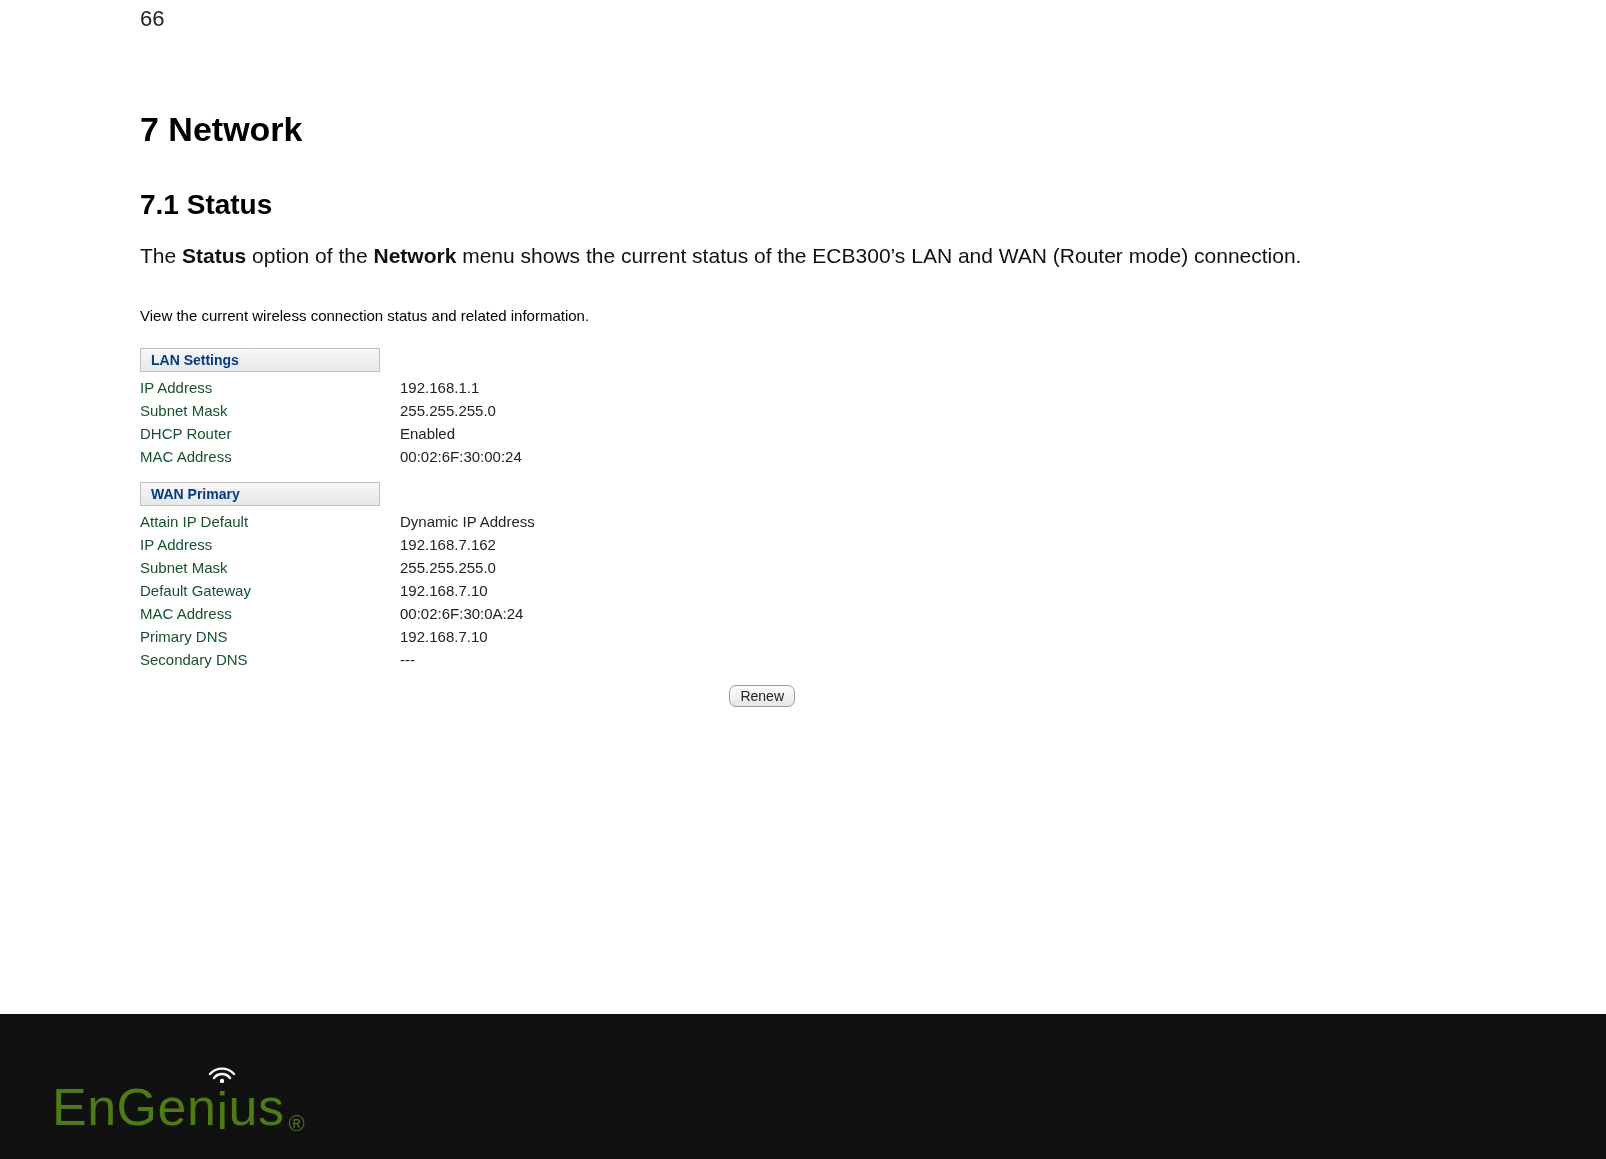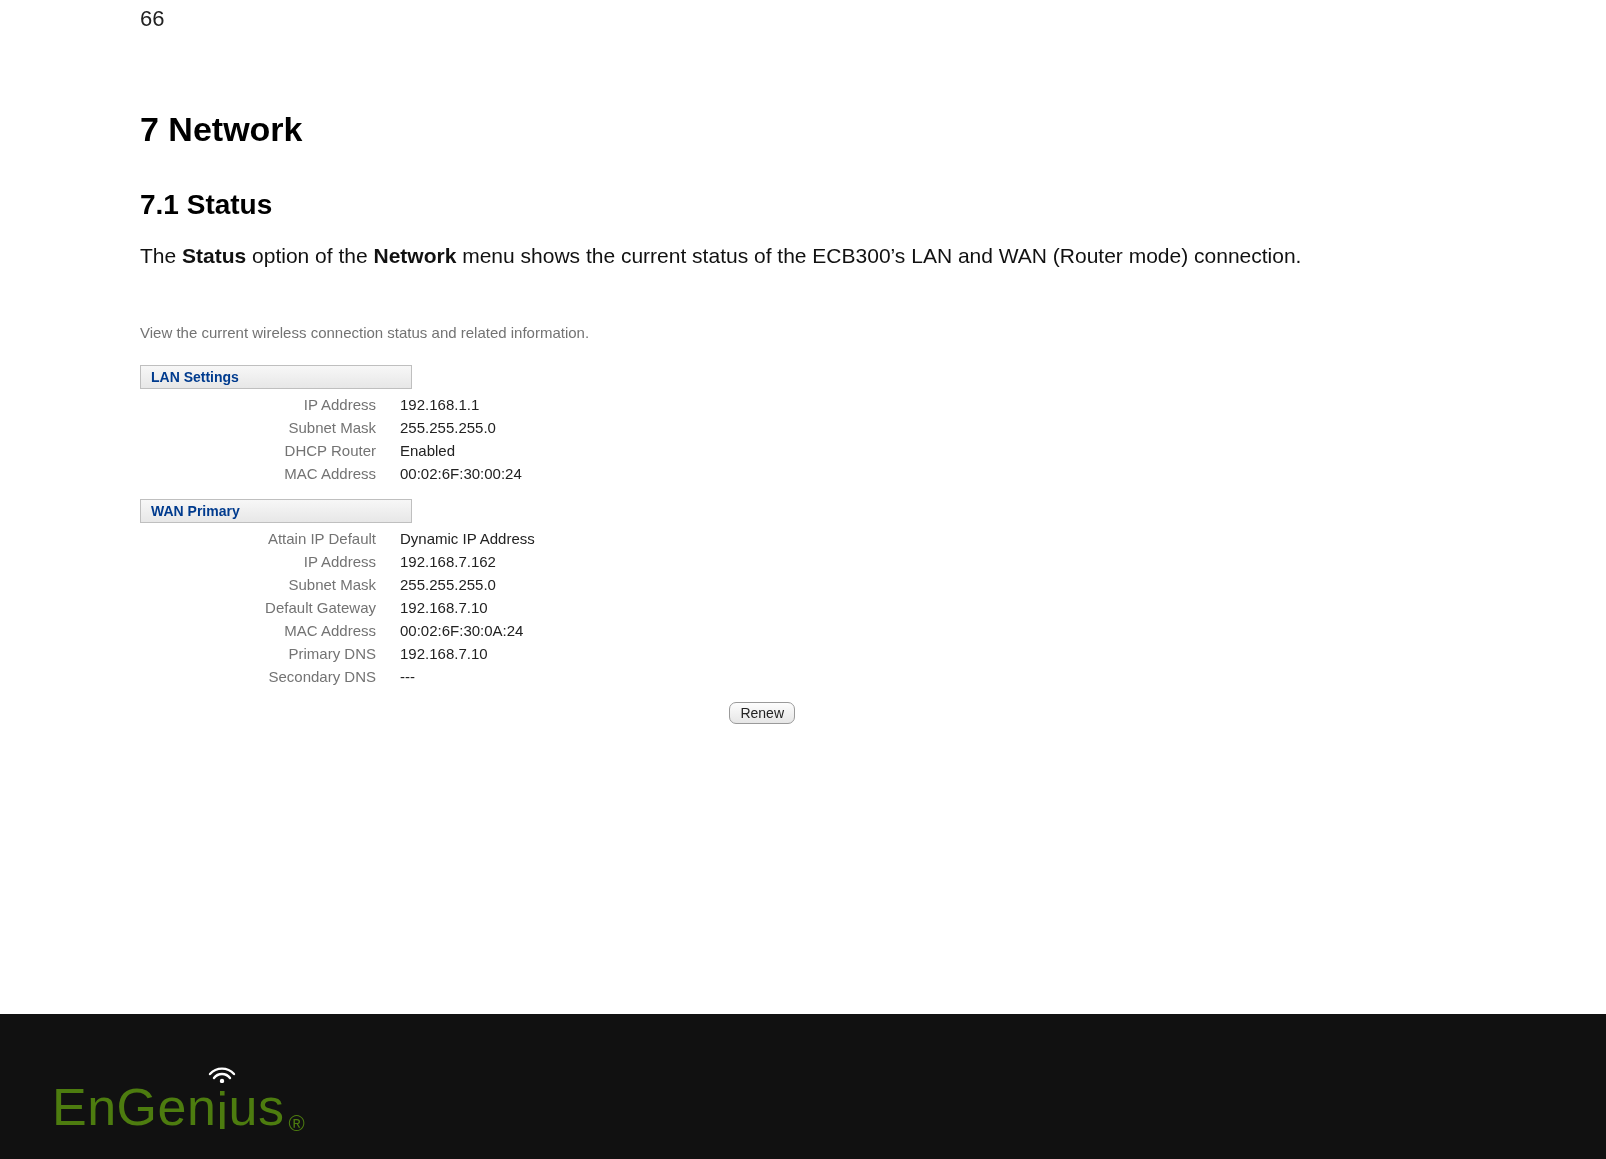--- a/index.html
+++ b/index.html
@@ -38,60 +38,60 @@
     font-size:28px;
     font-weight:700;
     color:#000;
     margin-bottom:16px;
   }
   .para {
     font-size:21px;
     line-height:1.8;
     color:#111;
     text-align:justify;
-    margin-bottom:49px;
+    margin-bottom:32px;
   }
   .para .b { font-weight:700; }
 
   
   .screenshot {
     font-family: Verdana, Tahoma, Geneva, sans-serif;
     font-size:15px;
     color:#222;
     width:660px;
   }
   .shot-caption {
     font-size:15px;
-    color:#737373;
+    color:#000000;
     margin-bottom:24px;
   }
   .section-header {
-    width:272px;
+    width:240px;
     font-size:14px;
     font-weight:700;
     color:#003b8e;
     padding:3px 8px 3px 10px;
     border:1px solid #bfbfbf;
     background:linear-gradient(#f7f7f7,#e7e7e7);
     margin:6px 0 4px 0;
   }
   .kv-table {
     margin-left:0;
     margin-bottom:14px;
   }
   .kv-row {
     display:flex;
     align-items:baseline;
     padding:3px 0;
   }
   .kv-label {
     width:260px;
-    text-align:right;
+    text-align:left;
     padding-right:24px;
-    color:#737373;
+    color:#14532d;
     font-size:15px;
   }
   .kv-value {
     color:#222;
     font-size:15px;
   }
   .renew-row {
     display:flex;
     justify-content:flex-end;
     width:655px;

